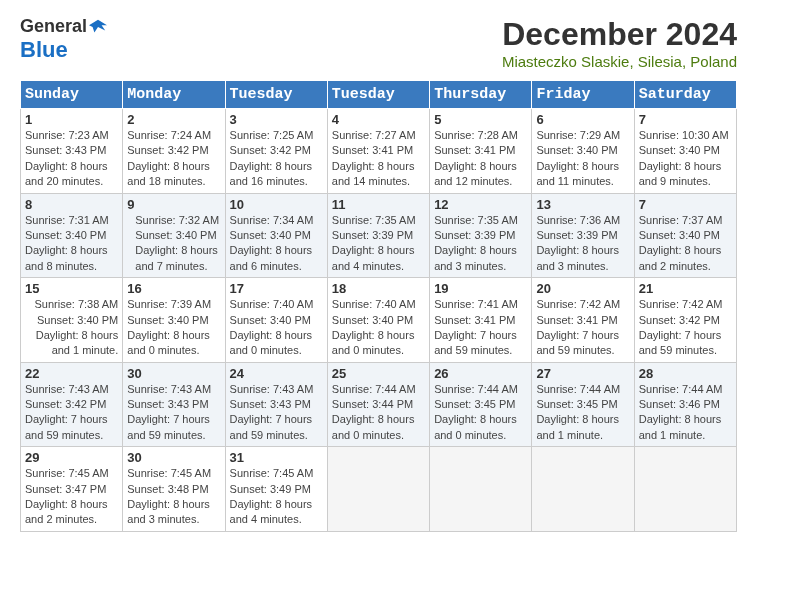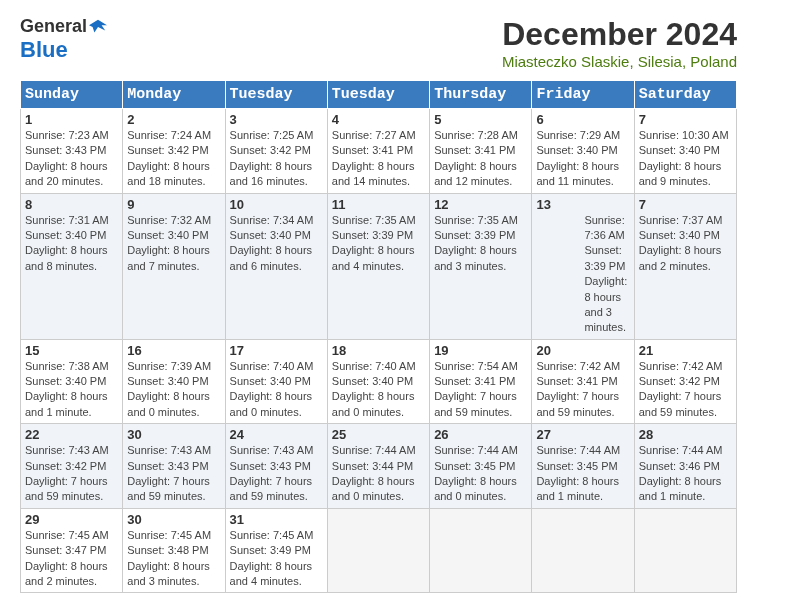--- a/index.html
+++ b/index.html
@@ -188,21 +188,21 @@
         <tr class="row-shaded">
           <td>
             <span class="day-number">8</span>
             <div class="day-info" style="white-space: pre-line;">Sunrise: 7:31 AM
 Sunset: 3:40 PM
 Daylight: 8 hours
 and 8 minutes.</div>
           </td>
           <td>
             <span class="day-number">9</span>
-            <div class="day-info" style="white-space: pre-line;">Sunrise: 7:32 AM
+            <div class="day-info" style="white-space: pre-line; margin-left: 8px;">Sunrise: 7:32 AM
 Sunset: 3:40 PM
 Daylight: 8 hours
 and 7 minutes.</div>
           </td>
           <td>
             <span class="day-number">10</span>
             <div class="day-info" style="white-space: pre-line;">Sunrise: 7:34 AM
 Sunset: 3:40 PM
 Daylight: 8 hours
 and 6 minutes.</div>
@@ -216,37 +216,37 @@
           </td>
           <td>
             <span class="day-number">12</span>
             <div class="day-info" style="white-space: pre-line;">Sunrise: 7:35 AM
 Sunset: 3:39 PM
 Daylight: 8 hours
 and 3 minutes.</div>
           </td>
           <td>
             <span class="day-number">13</span>
-            <div class="day-info" style="white-space: pre-line; margin-left: 48px;">Sunrise: 7:36 AM
+            <div class="day-info" style="white-space: pre-line;">Sunrise: 7:36 AM
 Sunset: 3:39 PM
 Daylight: 8 hours
 and 3 minutes.</div>
           </td>
           <td>
             <span class="day-number">7</span>
             <div class="day-info" style="white-space: pre-line;">Sunrise: 7:37 AM
 Sunset: 3:40 PM
 Daylight: 8 hours
 and 2 minutes.</div>
           </td>
         </tr>
         <tr>
           <td>
             <span class="day-number">15</span>
-            <div class="day-info" style="white-space: pre-line;">Sunrise: 7:38 AM
+            <div class="day-info" style="white-space: pre-line; text-align: right;">Sunrise: 7:38 AM
 Sunset: 3:40 PM
 Daylight: 8 hours
 and 1 minute.</div>
           </td>
           <td>
             <span class="day-number">16</span>
             <div class="day-info" style="white-space: pre-line;">Sunrise: 7:39 AM
 Sunset: 3:40 PM
 Daylight: 8 hours
 and 0 minutes.</div>
@@ -260,21 +260,21 @@
           </td>
           <td>
             <span class="day-number">18</span>
             <div class="day-info" style="white-space: pre-line;">Sunrise: 7:40 AM
 Sunset: 3:40 PM
 Daylight: 8 hours
 and 0 minutes.</div>
           </td>
           <td>
             <span class="day-number">19</span>
-            <div class="day-info" style="white-space: pre-line;">Sunrise: 7:54 AM
+            <div class="day-info" style="white-space: pre-line;">Sunrise: 7:41 AM
 Sunset: 3:41 PM
 Daylight: 7 hours
 and 59 minutes.</div>
           </td>
           <td>
             <span class="day-number">20</span>
             <div class="day-info" style="white-space: pre-line;">Sunrise: 7:42 AM
 Sunset: 3:41 PM
 Daylight: 7 hours
 and 59 minutes.</div>

